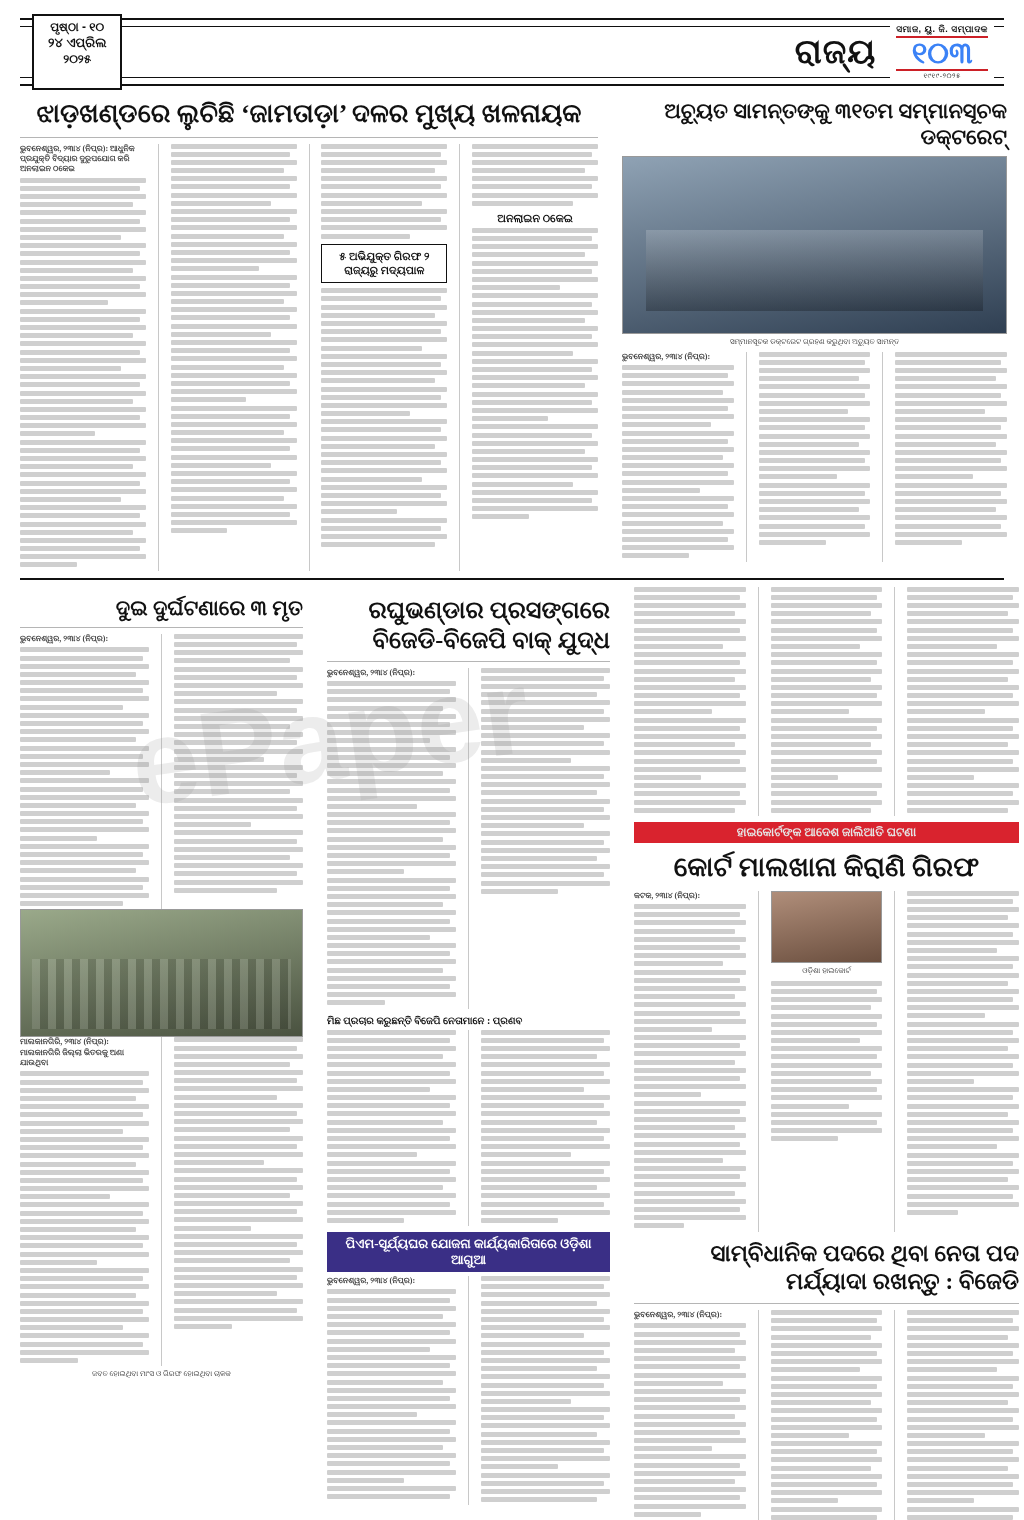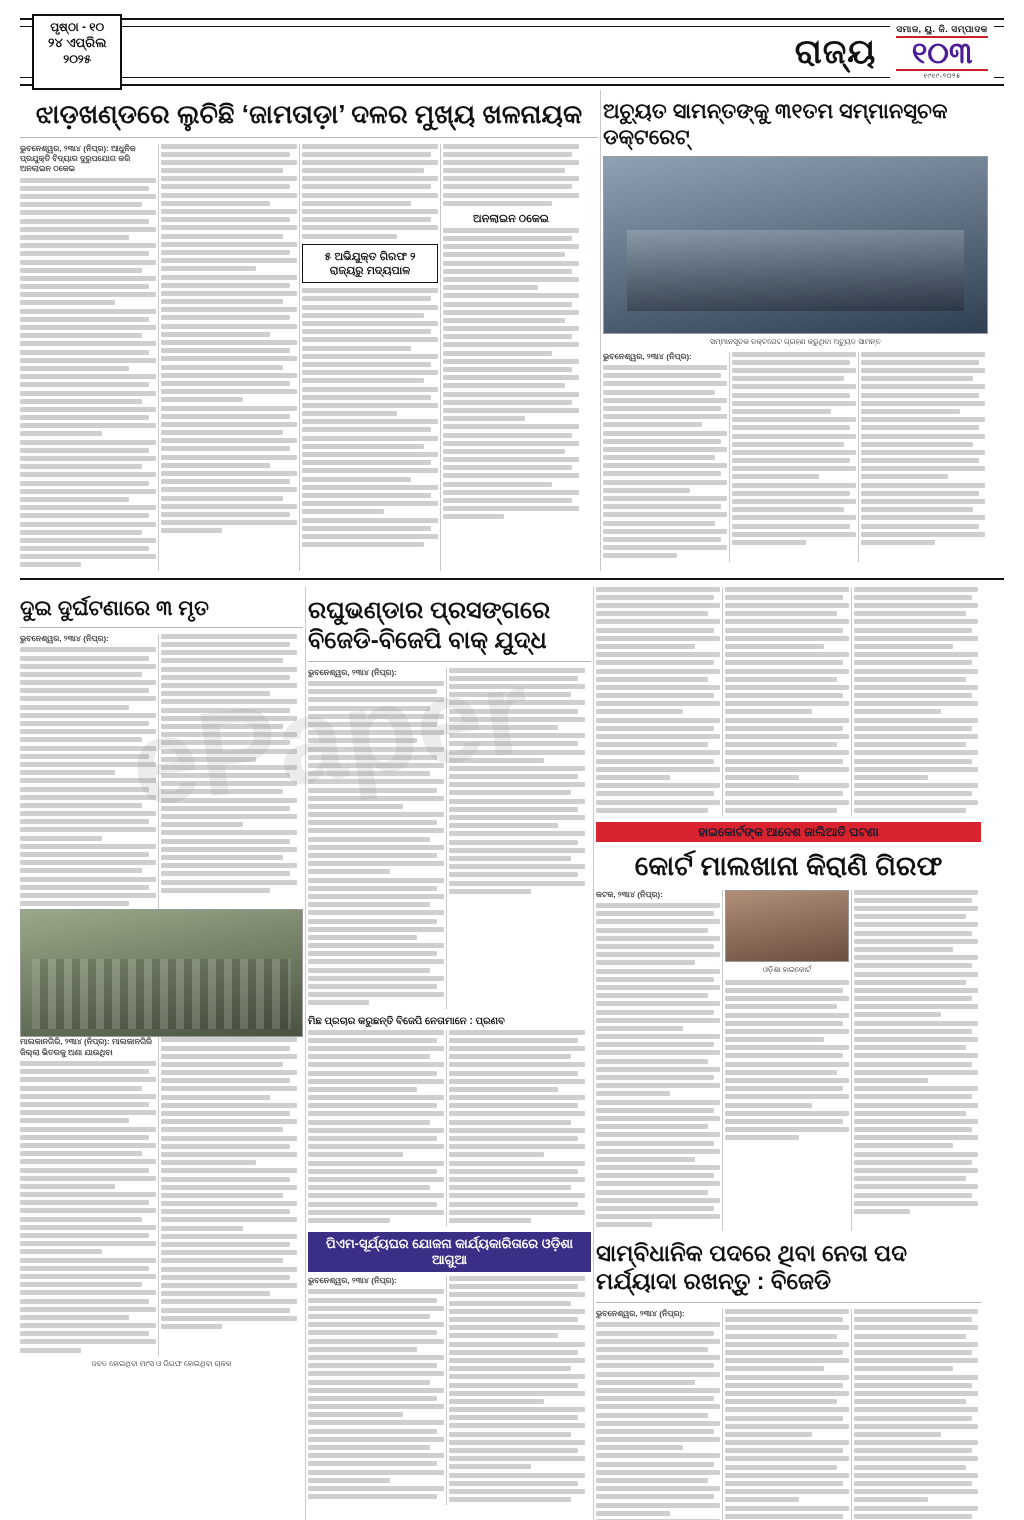--- a/index.html
+++ b/index.html
@@ -70,50 +70,50 @@
     margin-right: 10px;
     text-align: center;
   }
   .logo-top {
     font-size: 9px;
     font-weight: bold;
     color: #111;
     letter-spacing: 0.5px;
   }
   .logo-main {
-    color: #4c1d95;
+    color: #3b82f6;
     font-size: 30px;
     font-weight: bold;
     line-height: 0.95;
   }
   .logo-sub {
     font-size: 7px;
     color: #111;
     letter-spacing: .5px;
   }
   .logo-rule { height: 2px; background: #cc2027; margin: 1px 0; }
 
   
-  .cols { display: flex; gap: 2px; }
+  .cols { display: flex; gap: 12px; font-family: Liberation Serif, serif; }
   .col { }
   .rule-v { width: 1px; background: #c8c8c8; }
 
   h1.headline {
     font-size: 26px;
     font-weight: bold;
     line-height: 1.25;
     margin: 8px 0 6px 0;
     text-align: center;
   }
   h2.headline {
     font-size: 21px;
     font-weight: bold;
     line-height: 1.25;
     margin: 8px 0 5px 0;
-    text-align: left;
+    text-align: right;
   }
   .hr-thin { border: 0; border-top: 1px solid #b5b5b5; margin: 6px 0; }
   .hr-thick { border: 0; border-top: 2px solid #111; margin: 7px 0; }
 
   
   .body-text { font-size: 0; line-height: 0; }
   .ln {
     height: 5px;
     background: #cfcfcf;
     margin: 0 0 3.2px 0;
@@ -148,21 +148,21 @@
     background: #3a2f86;
     color: #fff;
     font-size: 13px;
     font-weight: bold;
     text-align: center;
     padding: 4px 6px;
     margin: 6px 0 4px 0;
   }
   .kicker-band {
     background: #d9232e;
-    color: #0f172a;
+    color: #e5e5e5;
     font-size: 12px;
     font-weight: bold;
     text-align: center;
     padding: 3px 16px;
     margin: 6px 0 4px 0;
   }
   .boxnote {
     border: 1px solid #111;
     text-align: center;
     font-size: 11px;

